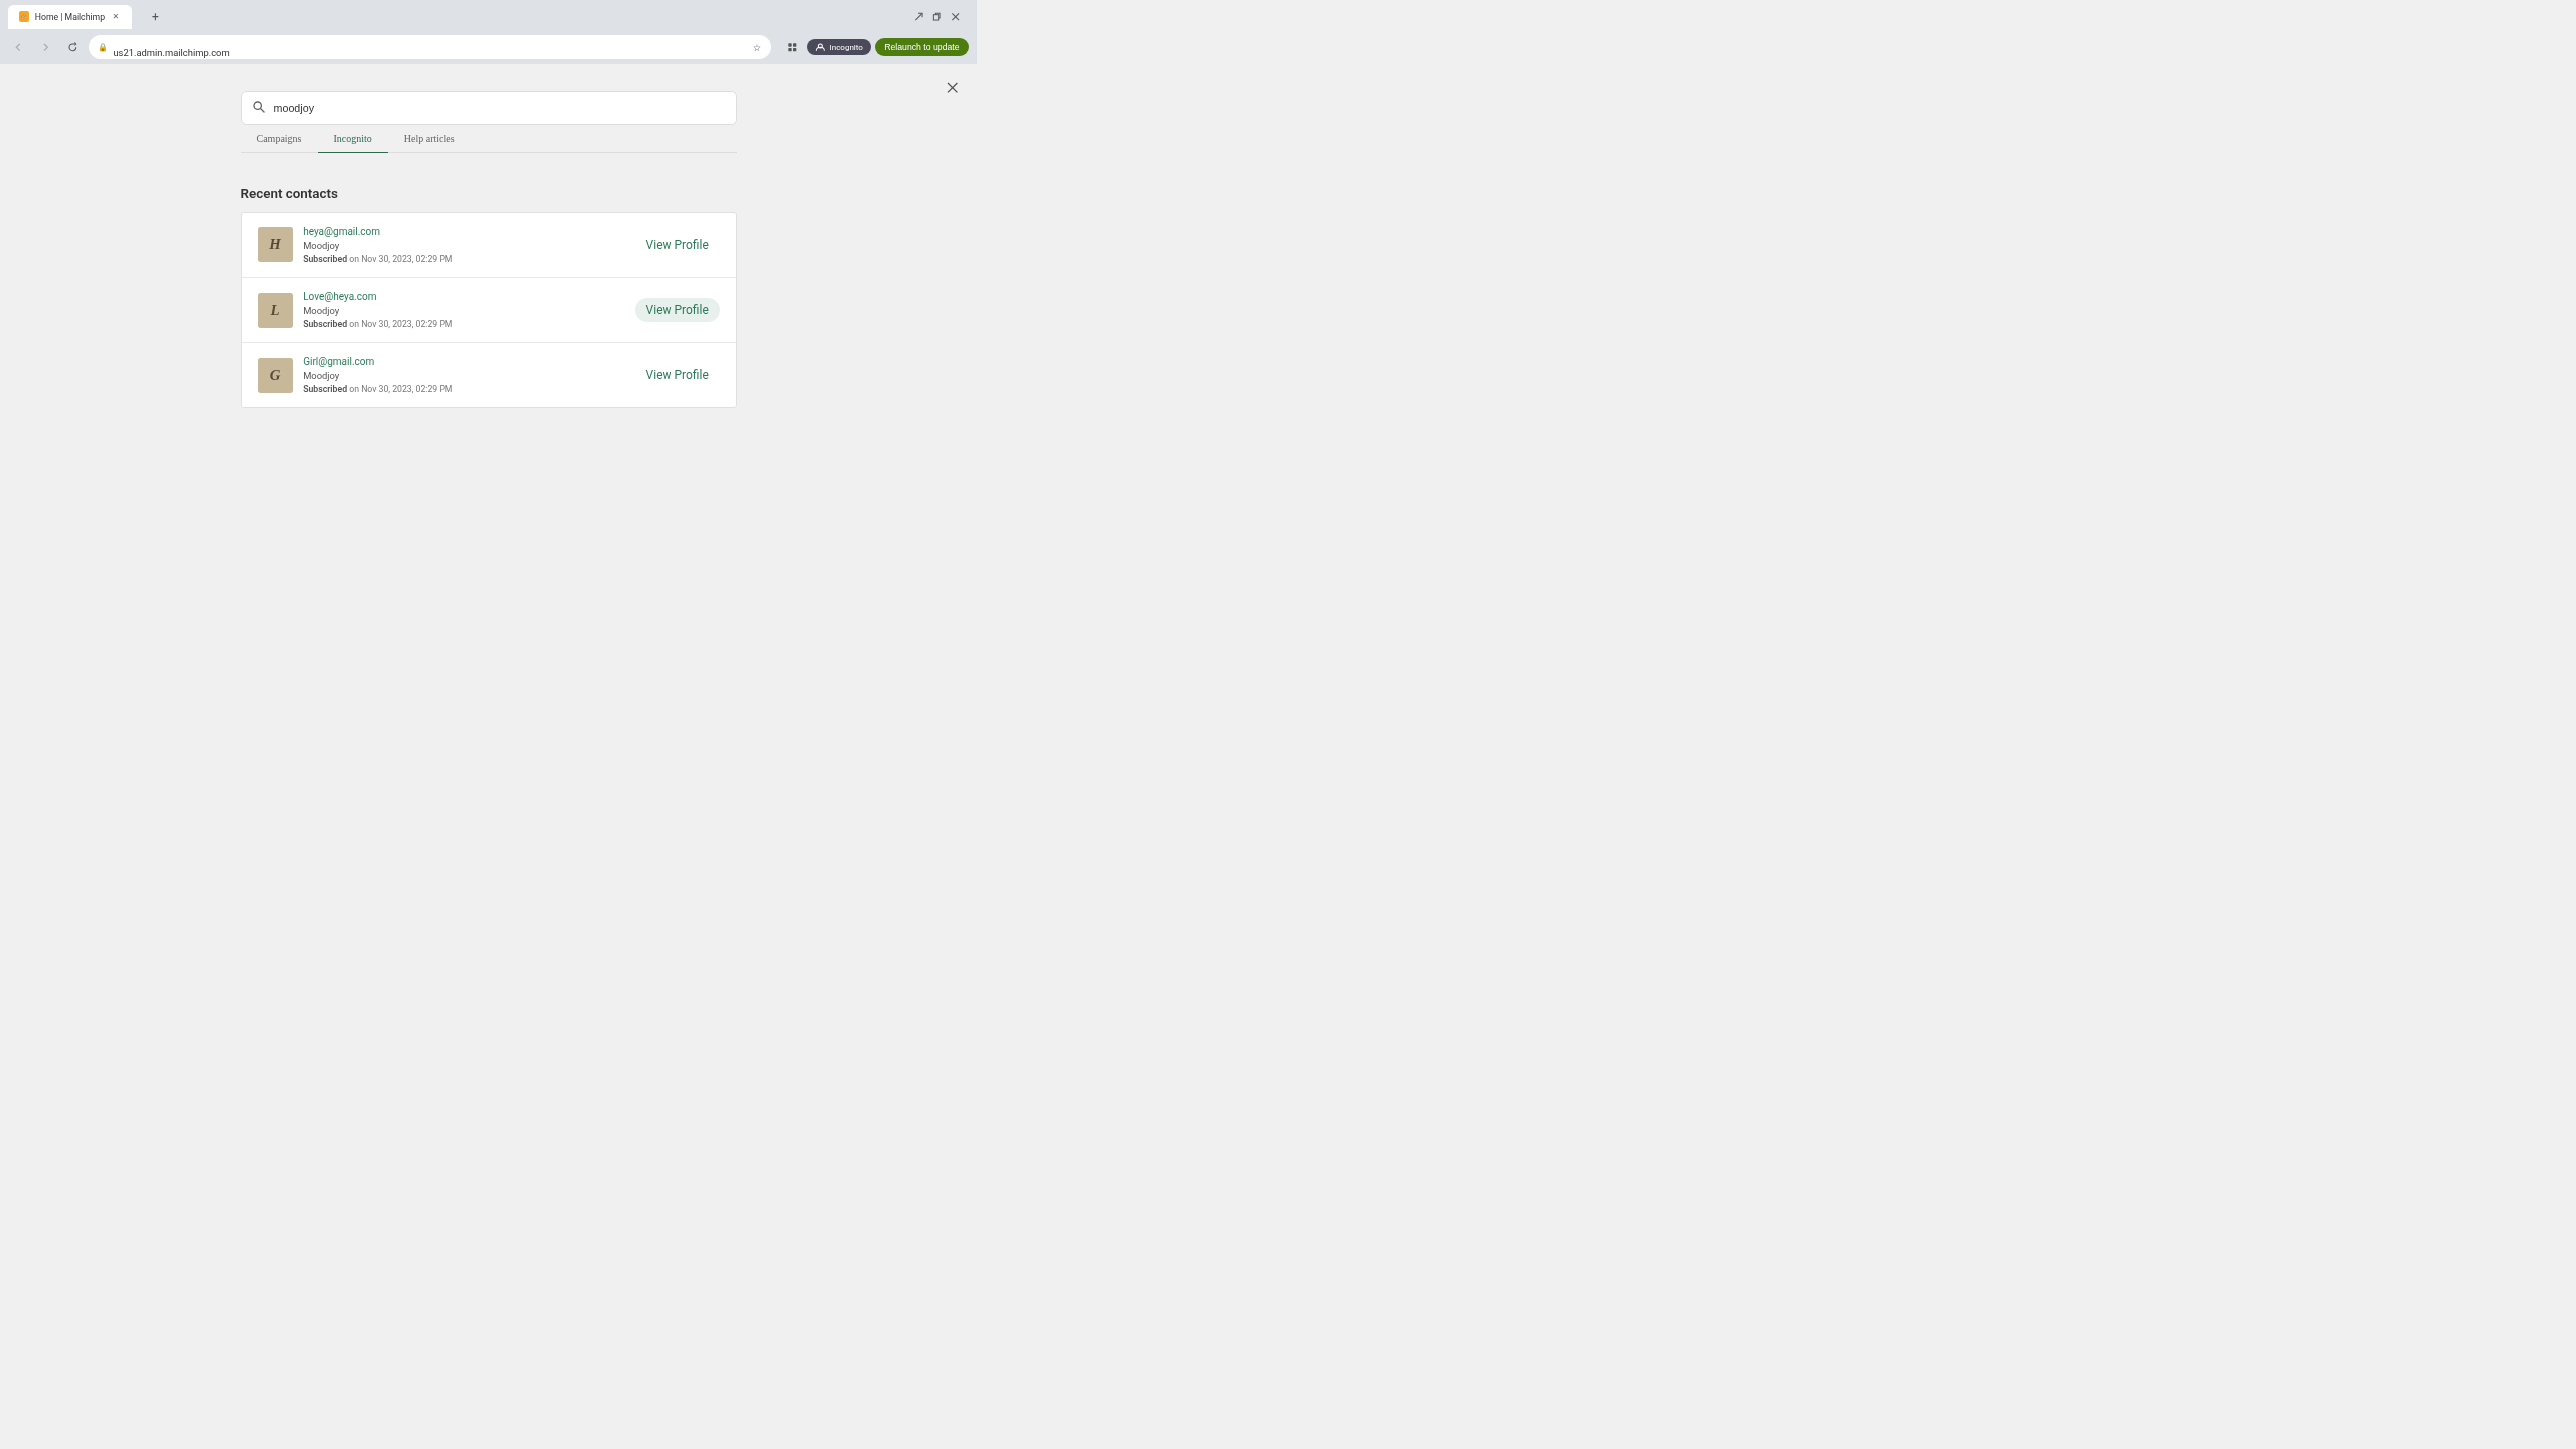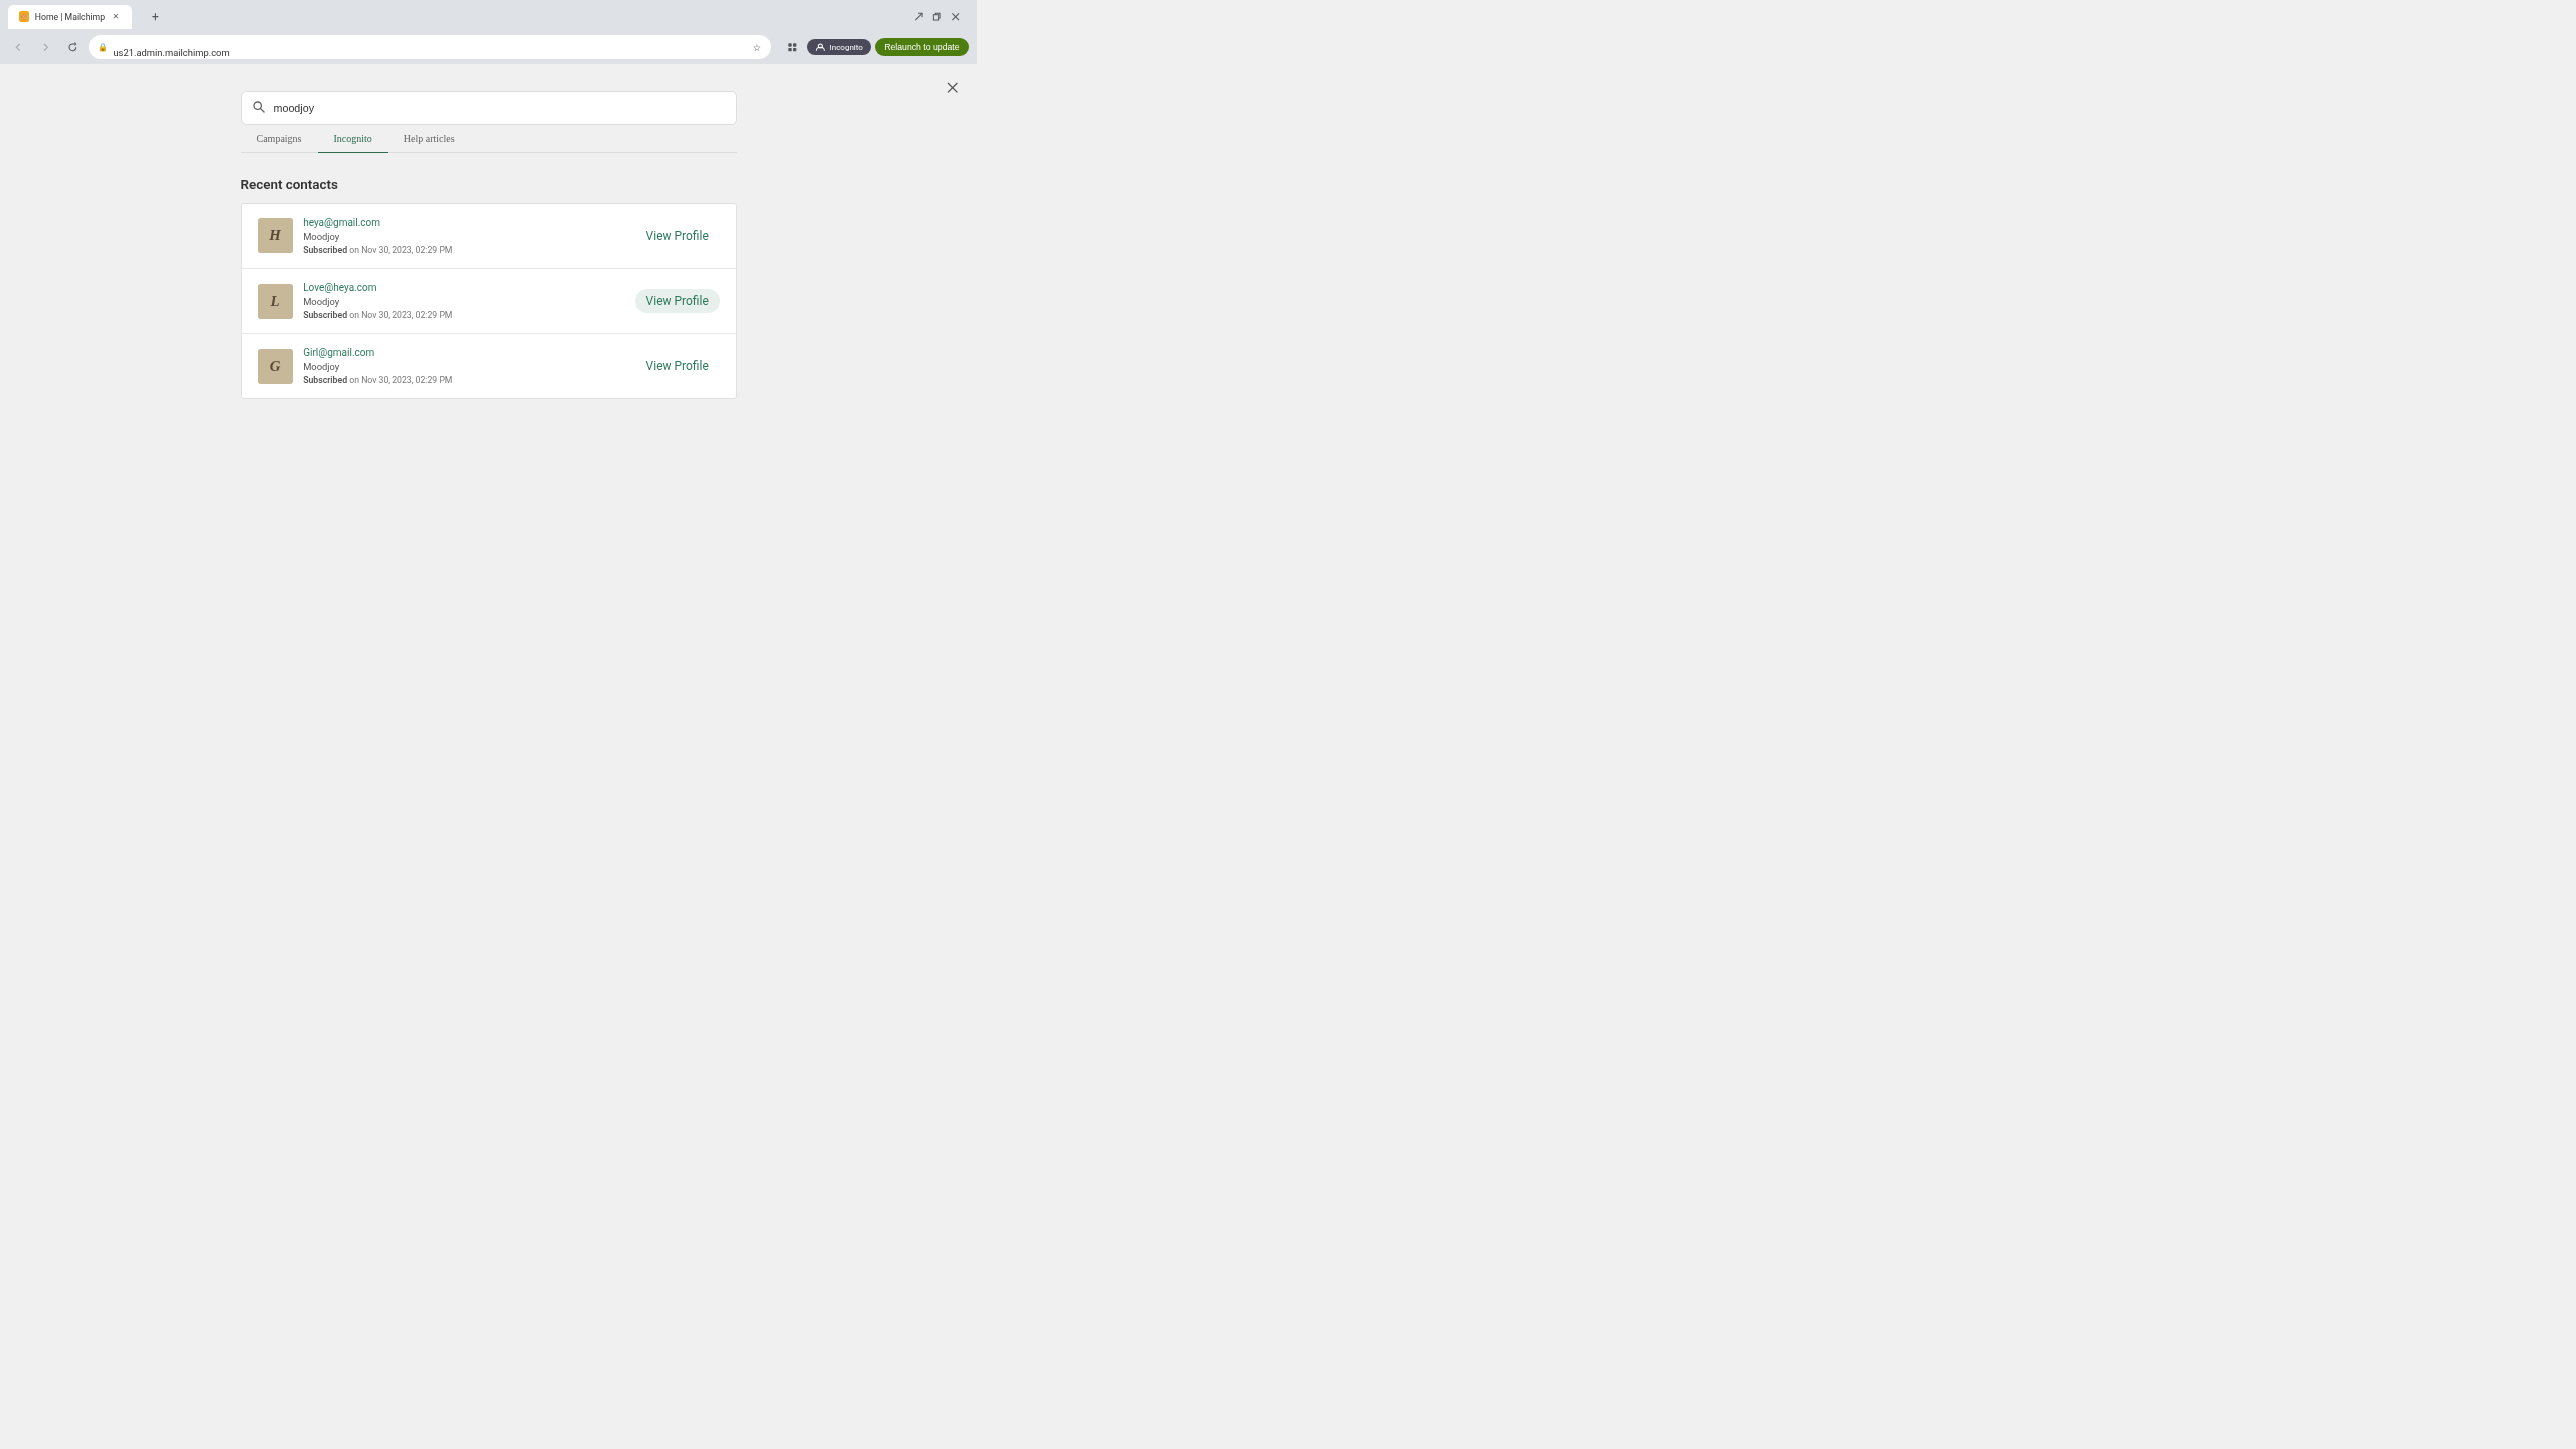--- a/index.html
+++ b/index.html
@@ -268,21 +268,21 @@
       color: #2d6a50;
       border-bottom: 1.3px solid #2d6a50;
       font-weight: 500;
     }
 
     
     .section-title {
       font-size: 13.4px;
       font-weight: 600;
       color: #333;
-      margin-top: 24px;
+      margin-top: 33px;
       margin-bottom: 10.7px;
     }
 
     .contacts-list {
       background: #ffffff;
       border-radius: 2.7px;
       border: 0.7px solid #e0e0e0;
     }
 
     .contact-row {

